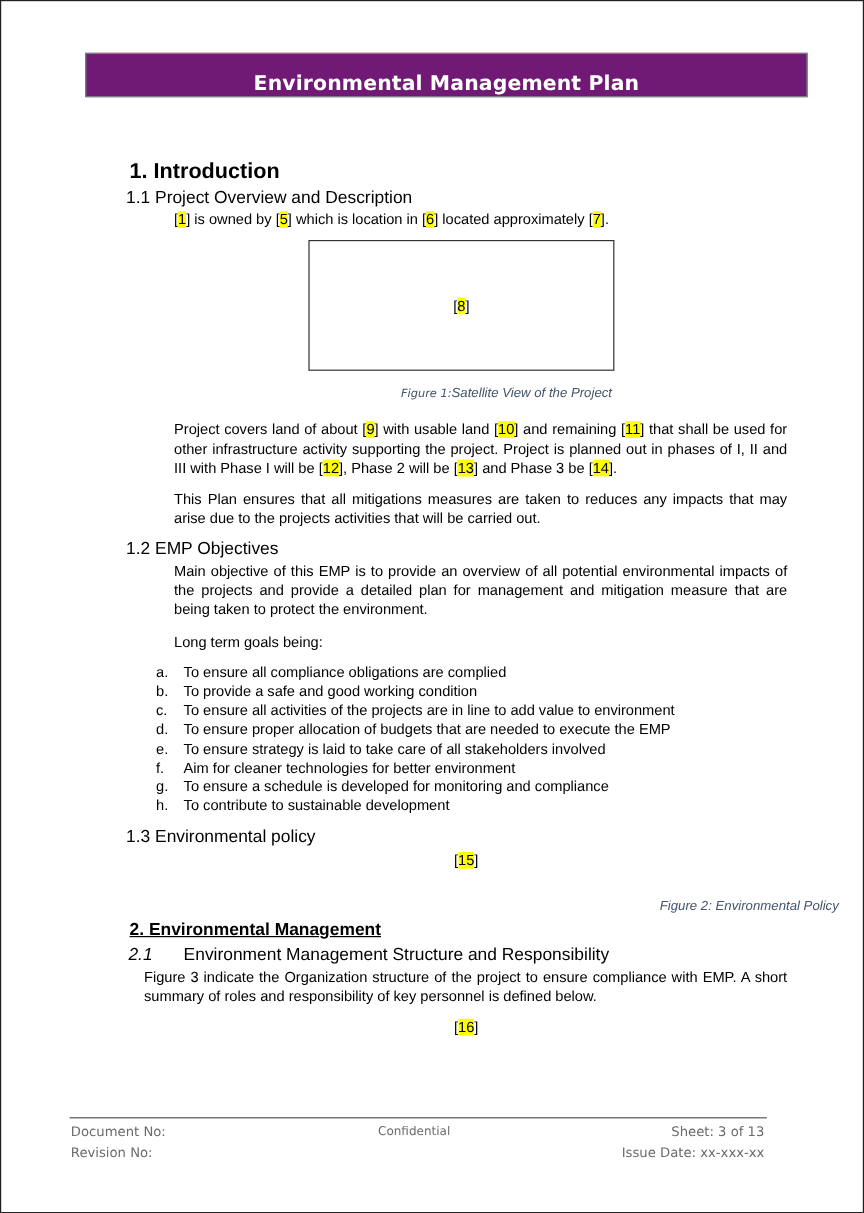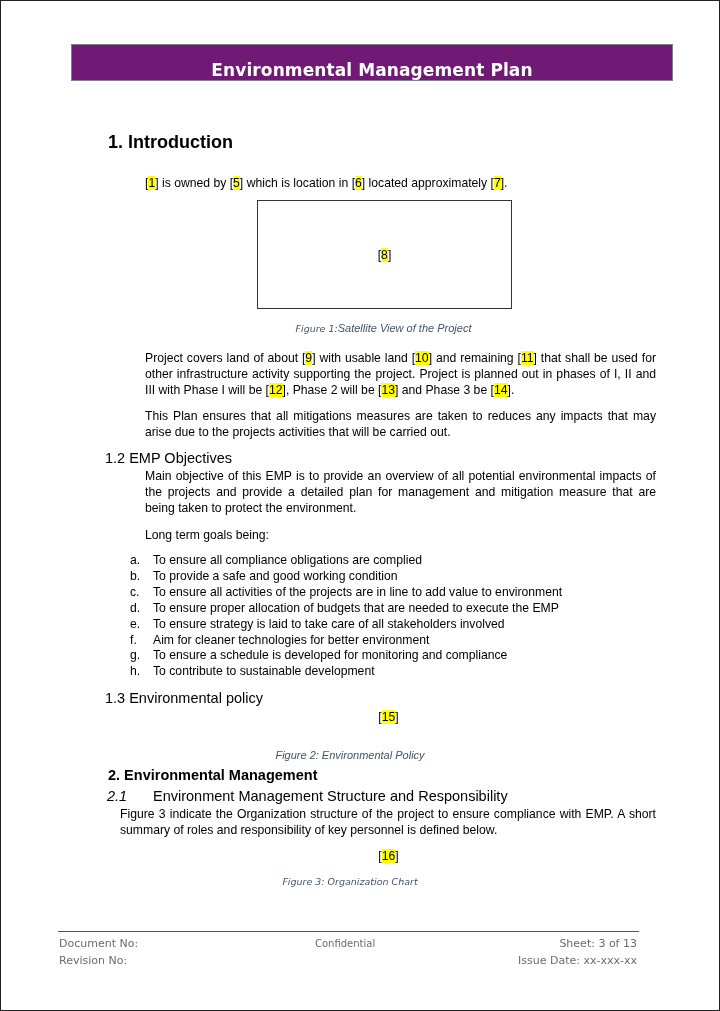--- a/index.html
+++ b/index.html
@@ -14,38 +14,39 @@
                   font-size:17px; letter-spacing:0.1px; }
   .abs { position:absolute; }
   .h1 { font-size:18px; font-weight:bold;margin-left:26px; }
   .h2 { font-size:14.5px; }
   .body-text { font-size:12.2px; line-height:16px;padding-left:15px; }
   .justify { text-align:justify; }
   .hl { background:#ffff00; }
   .figure-box { position:absolute; left:256px; top:199px; width:253px; height:107px;
                 border:1px solid #333; display:flex; align-items:center; justify-content:center;
                 font-size:12.2px; }
-  .caption { font-size:11px; color:#44546a; font-style:italic; text-align:center; }
+  .caption { font-size:11px; color:#44546a; font-style:italic; text-align:right; }
   .caption .cap-label { font-family:"DejaVu Sans", sans-serif; font-size:9.5px; }
   .list { position:absolute; left:129px; top:552px; width:500px; margin:0; padding:0; list-style:none; }
   .list li { display:flex; font-size:12.2px; line-height:15.9px; }
   .list .marker { width:23px; }
   .footer-line { position:absolute; left:57px; top:930px; width:581px; height:1px; background:#555; }
   .footer { position:absolute; font-family:"DejaVu Sans", sans-serif; font-size:11px; color:#6b6b6b; }
 </style>
 </head>
 <body>
 
 <div class="page">
 
   <div class="header-bar">
     <span class="header-title">Environmental Management Plan</span>
   </div>
 
   <div class="abs h1" style="left:81px;top:131px;">1.  Introduction</div>
+  <div class="abs h2" style="left:104px;top:156px;">1.1 Project Overview and Description</div>
 
   <div class="abs body-text" style="left:129px;top:174px;">
     <span>[</span><span class="hl">1</span><span>] is owned by [</span><span class="hl">5</span><span>] which is location in [</span><span class="hl">6</span><span>] located approximately [</span><span class="hl">7</span><span>].</span>
   </div>
 
   <div class="figure-box">
     <span>[</span>
       <span class="hl">8</span>
       <span>]</span>
   </div>
@@ -98,28 +99,27 @@
         <span>To contribute to sustainable development</span>
       </li>
   </ul>
 
   <div class="abs h2" style="left:104px;top:689px;">1.3 Environmental policy</div>
   <div class="abs body-text" style="left:0;top:708px;width:745px;text-align:center;">
     <span>[</span><span class="hl">15</span><span>]</span>
   </div>
   <div class="abs caption" style="left:0;top:748px;width:698px;">Figure 2: Environmental Policy</div>
 
-  <div class="abs h1" style="left:81px;top:766px;font-size:14.5px;">2.  Environmental Management</div>
+  <div class="abs h1" style="left:81px;top:766px;font-size:14.5px;text-decoration:underline;">2.  Environmental Management</div>
   <div class="abs h2" style="left:106px;top:787px;font-style:italic;">2.1</div>
   <div class="abs h2" style="left:152px;top:787px;">Environment Management Structure and Responsibility</div>
   <div class="abs body-text justify" style="left:104px;top:805px;width:536px;">Figure 3 indicate the Organization structure of the project to ensure compliance with EMP. A short summary of roles and responsibility of key personnel is defined below.</div>
   <div class="abs body-text" style="left:0;top:847px;width:745px;text-align:center;">
     <span>[</span><span class="hl">16</span><span>]</span>
   </div>
-  <div class="abs caption" style="left:0;top:875px;width:698px;font-family:'DejaVu Sans',sans-serif;font-size:9.5px;">Figure 3: Organization Chart</div>
 
   <div class="footer-line"></div>
   <div class="footer" style="left:58px;top:936px;">Document No:</div>
   <div class="footer" style="left:58px;top:953px;">Revision No:</div>
   <div class="footer" style="left:314px;top:937px;font-size:10px;">Confidential</div>
   <div class="footer" style="right:82px;top:936px;text-align:right;">Sheet: 3 of 13</div>
   <div class="footer" style="right:82px;top:953px;text-align:left;">Issue Date: xx-xxx-xx</div>
 
 </div>
 

